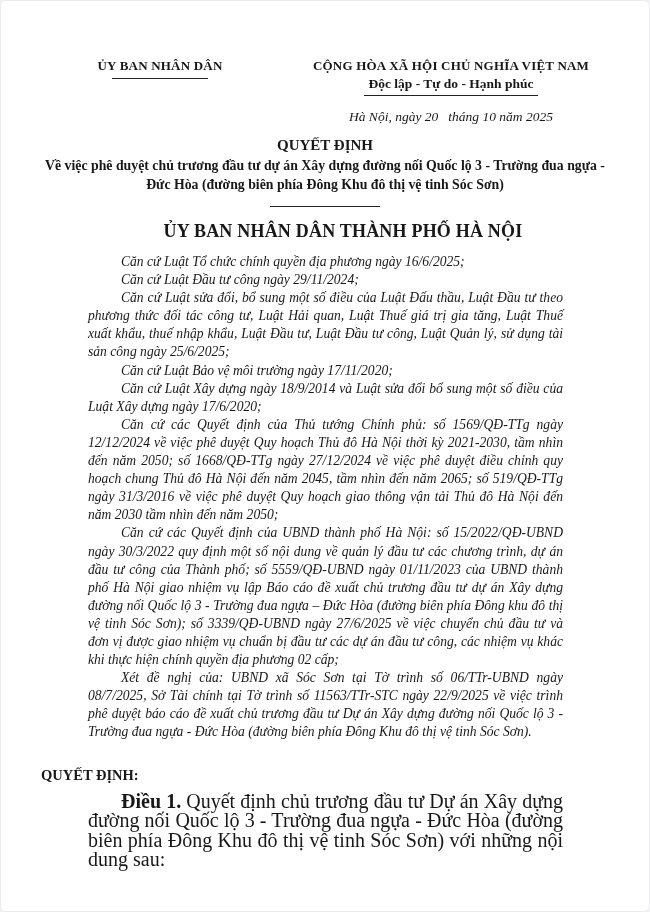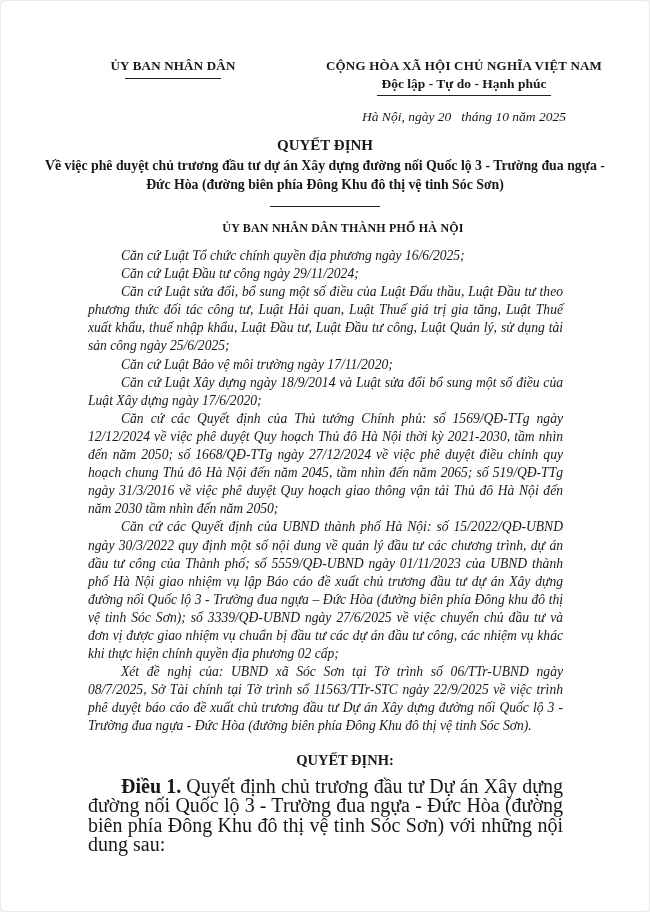--- a/index.html
+++ b/index.html
@@ -12,50 +12,50 @@
     border: 1px solid #ebebee;
     border-radius: 6px;
     box-sizing: border-box;
     overflow: hidden;
     font-family: "Liberation Serif", "DejaVu Serif", serif;
     color: #181818;
   }
   .inner { padding: 56px 0 0 0; }
 
   
-  .header { display: flex; padding: 0 10px 0 41px; }
+  .header { display: flex; padding: 0 10px 0 28px; }
   .h-left  { flex: 0 0 262px; text-align: center; }
   .h-right { flex: 0 0 320px; text-align: center; }
   .h-bold { font-weight: bold; font-size: 13px; line-height: 17px; letter-spacing: .2px; }
   .h-motto { font-weight: bold; font-size: 13.5px; line-height: 18px; display: inline-block;
              border-bottom: 1.5px solid #222; padding: 0 4px 2px; margin-top: 1px; }
   .h-rule { width: 96px; border-top: 1.5px solid #222; margin: 4px auto 0; }
   .doc-number { font-size: 13.5px; margin-top: 15px; white-space: pre-wrap; }
   .date-line  { font-size: 13.5px; font-style: italic; margin-top: 13px; white-space: pre-wrap; }
 
   
   .doc-type { text-align: center; font-weight: bold; font-size: 15px; margin-top: 12px; }
   .subject  { text-align: center; font-weight: bold; font-size: 13.8px; line-height: 18.5px;
               margin: 3px auto 12px; width: 560px; }
   .subject-rule { width: 110px; border-top: 1.5px solid #222; margin: 5px auto 0; }
-  .issuer { text-align: center; font-weight: bold; font-size: 12px; margin-top: 14px; letter-spacing: .2px; margin-left: 36px; }
+  .issuer { text-align: center; font-weight: bold; font-size: 18px; margin-top: 14px; letter-spacing: .2px; margin-left: 36px; }
 
   
   .body-text { padding: 11px 86px 0 87px; }
   .recital {
     margin: 0;
     font-style: italic;
     font-size: 13.6px;
     line-height: 18.1px;
     text-align: justify;
     text-indent: 33px;
   }
 
   
-  .decision-heading { text-align: center; font-weight: bold; font-size: 14.5px; margin: 16px 0 8px; padding-left: 40px; }
+  .decision-heading { text-align: left; font-weight: bold; font-size: 14.5px; margin: 25px 0 8px; padding-left: 40px; }
   .article {
     margin: 0;
     padding: 0 86px 0 87px;
     font-size: 20px;
     line-height: 19.5px;
     text-align: justify;
     text-indent: 33px;
   }
   .article .lead { font-weight: bold; }
 </style>

